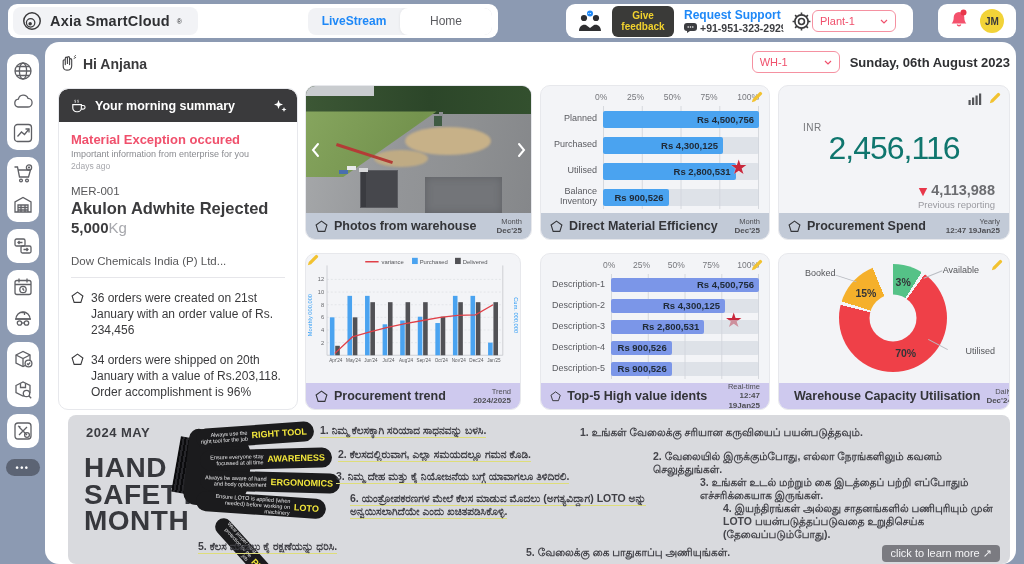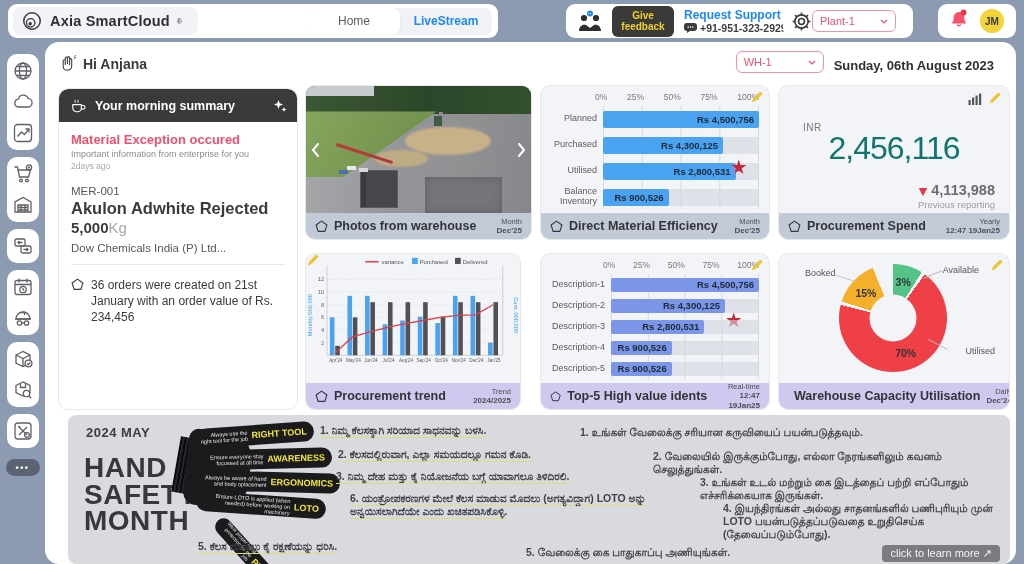--- a/index.html
+++ b/index.html
@@ -31,21 +31,21 @@
 
   
   .sidebar { position:absolute; left:0; top:44px; width:45px; bottom:0; display:flex; flex-direction:column; align-items:center; gap:7px; padding-top:10px; }
   .sb-group { background:#fff; border-radius:10px; padding:6px 5px; display:flex; flex-direction:column; gap:9px; }
   .sb-ic { width:22px; height:22px; display:block; cursor:pointer; }
   .sb-more { background:#5C6474; border-radius:9px; width:34px; height:17px; color:#fff; font-size:9px; letter-spacing:1.5px; font-weight:700; display:flex; align-items:center; justify-content:center; cursor:pointer; margin-top:4px; }
 
   
   .main { position:absolute; left:45px; top:42px; width:971px; height:522px; background:#fff; border-radius:14px; overflow:hidden; }
   .greet { position:absolute; left:15px; top:13px; display:flex; align-items:center; gap:6px; font-size:14px; font-weight:700; color:#3A3A3C; }
-  .head-right { position:absolute; right:22px; top:9px; display:flex; align-items:flex-end; gap:10px; }
+  .head-right { position:absolute; right:6px; top:9px; display:flex; align-items:center; gap:10px; }
   .head-right .pill-select { width:88px; background:#fff; }
   .date-txt { font-size:13px; font-weight:700; color:#2f3033; }
 
   
   .card { position:absolute; background:#F3F4F7; border:1px solid #E7E8EC; border-radius:10px; display:flex; flex-direction:column; overflow:hidden; }
   .card-body { flex:1; position:relative; }
   .card-foot { height:26px; display:flex; align-items:center; padding:0 9px; gap:6px; flex:none; }
   .foot-gray { background:#C2CAD7; }
   .foot-lav { background:#CEC9EE; }
   .foot-title { flex:1; font-size:12.5px; font-weight:600; color:#333438; white-space:nowrap; }
@@ -59,21 +59,21 @@
   .sum-head { background:#3A3A3C; color:#fff; height:33px; display:flex; align-items:center; gap:7px; padding:0 10px; border-radius:9px 9px 0 0; flex:none; }
   .sum-head-title { flex:1; font-size:12.5px; font-weight:700; }
   .sum-body { padding:10px 12px; overflow:hidden; }
   .alert-title { color:#F0506C; font-size:13px; font-weight:700; }
   .alert-sub { font-size:9px; color:#8a8b90; margin-top:2px; }
   .alert-age { font-size:8.5px; color:#a6a7ac; margin-top:2px; }
   .rec-code { font-size:11.5px; color:#58585a; margin-top:14px; }
   .rec-head { font-size:16.5px; font-weight:700; color:#3b3b3d; margin-top:2px; }
   .rec-qty { font-size:15px; font-weight:700; color:#3b3b3d; margin-top:1px; }
   .rec-qty-unit { color:#a6a7ac; font-weight:400; }
-  .rec-co { font-size:11.5px; color:#58585a; margin-top:6px; }
+  .rec-co { font-size:11.5px; color:#58585a; margin-top:19px; }
   .sum-div { border-top:1px solid #e6e6ea; margin:10px 0 12px; }
   .bullet { display:flex; gap:7px; margin-bottom:13px; }
   .bullet-text { font-size:12px; color:#3A3A3C; font-weight:500; line-height:1.35; }
 
   
   .card.photos { left:260px; top:43px; width:227px; height:155px; }
   .ph { position:absolute; inset:0; background:linear-gradient(100deg,#a7a9ab,#939598 45%,#8e9092 70%,#85878a); }
   .ph-trees { position:absolute; left:0; right:0; top:0; height:22%; background:linear-gradient(90deg,#3c5735,#2c4629 55%,#33502e); }
   .ph-sky { position:absolute; left:0; top:0; width:30%; height:8%; background:#c9cccf; }
   .ph-grass { position:absolute; left:0; top:20%; width:58%; height:52%; background:linear-gradient(120deg,#86a55e,#74934e 70%,#7e9c57); clip-path:polygon(0 0,100% 0,28% 100%,0 100%); }
@@ -160,22 +160,22 @@
     <div class="brand">
       <svg class="logo" width="22" height="22" viewBox="0 0 24 24">
           <circle cx="12" cy="12" r="9" stroke="#3A3A3C" stroke-width="1.6" fill="none"></circle>
           <circle cx="10.5" cy="14" r="4.6" stroke="#3A3A3C" stroke-width="1.4" fill="none"></circle>
           <circle cx="10" cy="15" r="1.9" fill="#3A3A3C"></circle>
         </svg>
       <span class="brand-name">Axia SmartCloud</span>
       <span class="brand-reg">®</span>
     </div>
     <div class="tabs">
+      <div class="tab live">LiveStream</div>
       <div class="tab active-home">Home</div>
-      <div class="tab live">LiveStream</div>
     </div>
   </div>
 
   <div class="tb-card tb-mid">
     <svg width="28" height="24" viewBox="0 0 28 24">
       <circle cx="8" cy="9" r="3.1" fill="#2E2E30"></circle>
         <circle cx="20" cy="9" r="3.1" fill="#2E2E30"></circle>
       <path d="M3 22c0-4 3-7 7-6l4 3 4-3c4-1 7 2 7 6z" fill="#2E2E30"></path>
       <circle cx="14" cy="4.5" r="3" fill="#1E88F7"></circle>
         <circle cx="12.8" cy="4.5" r=".55" fill="#fff"></circle>
@@ -339,20 +339,26 @@
         <div class="rec-head">Akulon Adwhite Rejected</div>
         <div class="rec-qty"><span>5,000</span><span class="rec-qty-unit">Kg</span></div>
         <div class="rec-co">Dow Chemicals India (P) Ltd...</div>
         <div class="sum-div"></div>
         <div id="summary-bullets">
             <div class="bullet">
               <svg width="13" height="13" viewBox="0 0 14 14" style="flex:none;margin-top:1px">
                 <path d="M7 1.2L12.8 5.4 10.6 12.2H3.4L1.2 5.4Z" fill="none" stroke="#3A3A3C" stroke-width="1.2"></path>
               </svg>
               <span class="bullet-text">36 orders were created on 21st January with an order value of Rs. 234,456</span>
+            </div>
+            <div class="bullet">
+              <svg width="13" height="13" viewBox="0 0 14 14" style="flex:none;margin-top:1px">
+                <path d="M7 1.2L12.8 5.4 10.6 12.2H3.4L1.2 5.4Z" fill="none" stroke="#3A3A3C" stroke-width="1.2"></path>
+              </svg>
+              <span class="bullet-text">34 orders were shipped on 20th January with a value of Rs.203,118. Order accomplishment is 96%</span>
             </div>
           </div>
       </div>
     </div>
 
     <div class="card photos">
       <div class="card-body">
         <div class="ph">
           <div class="ph-trees"></div>
           <div class="ph-sky"></div>

